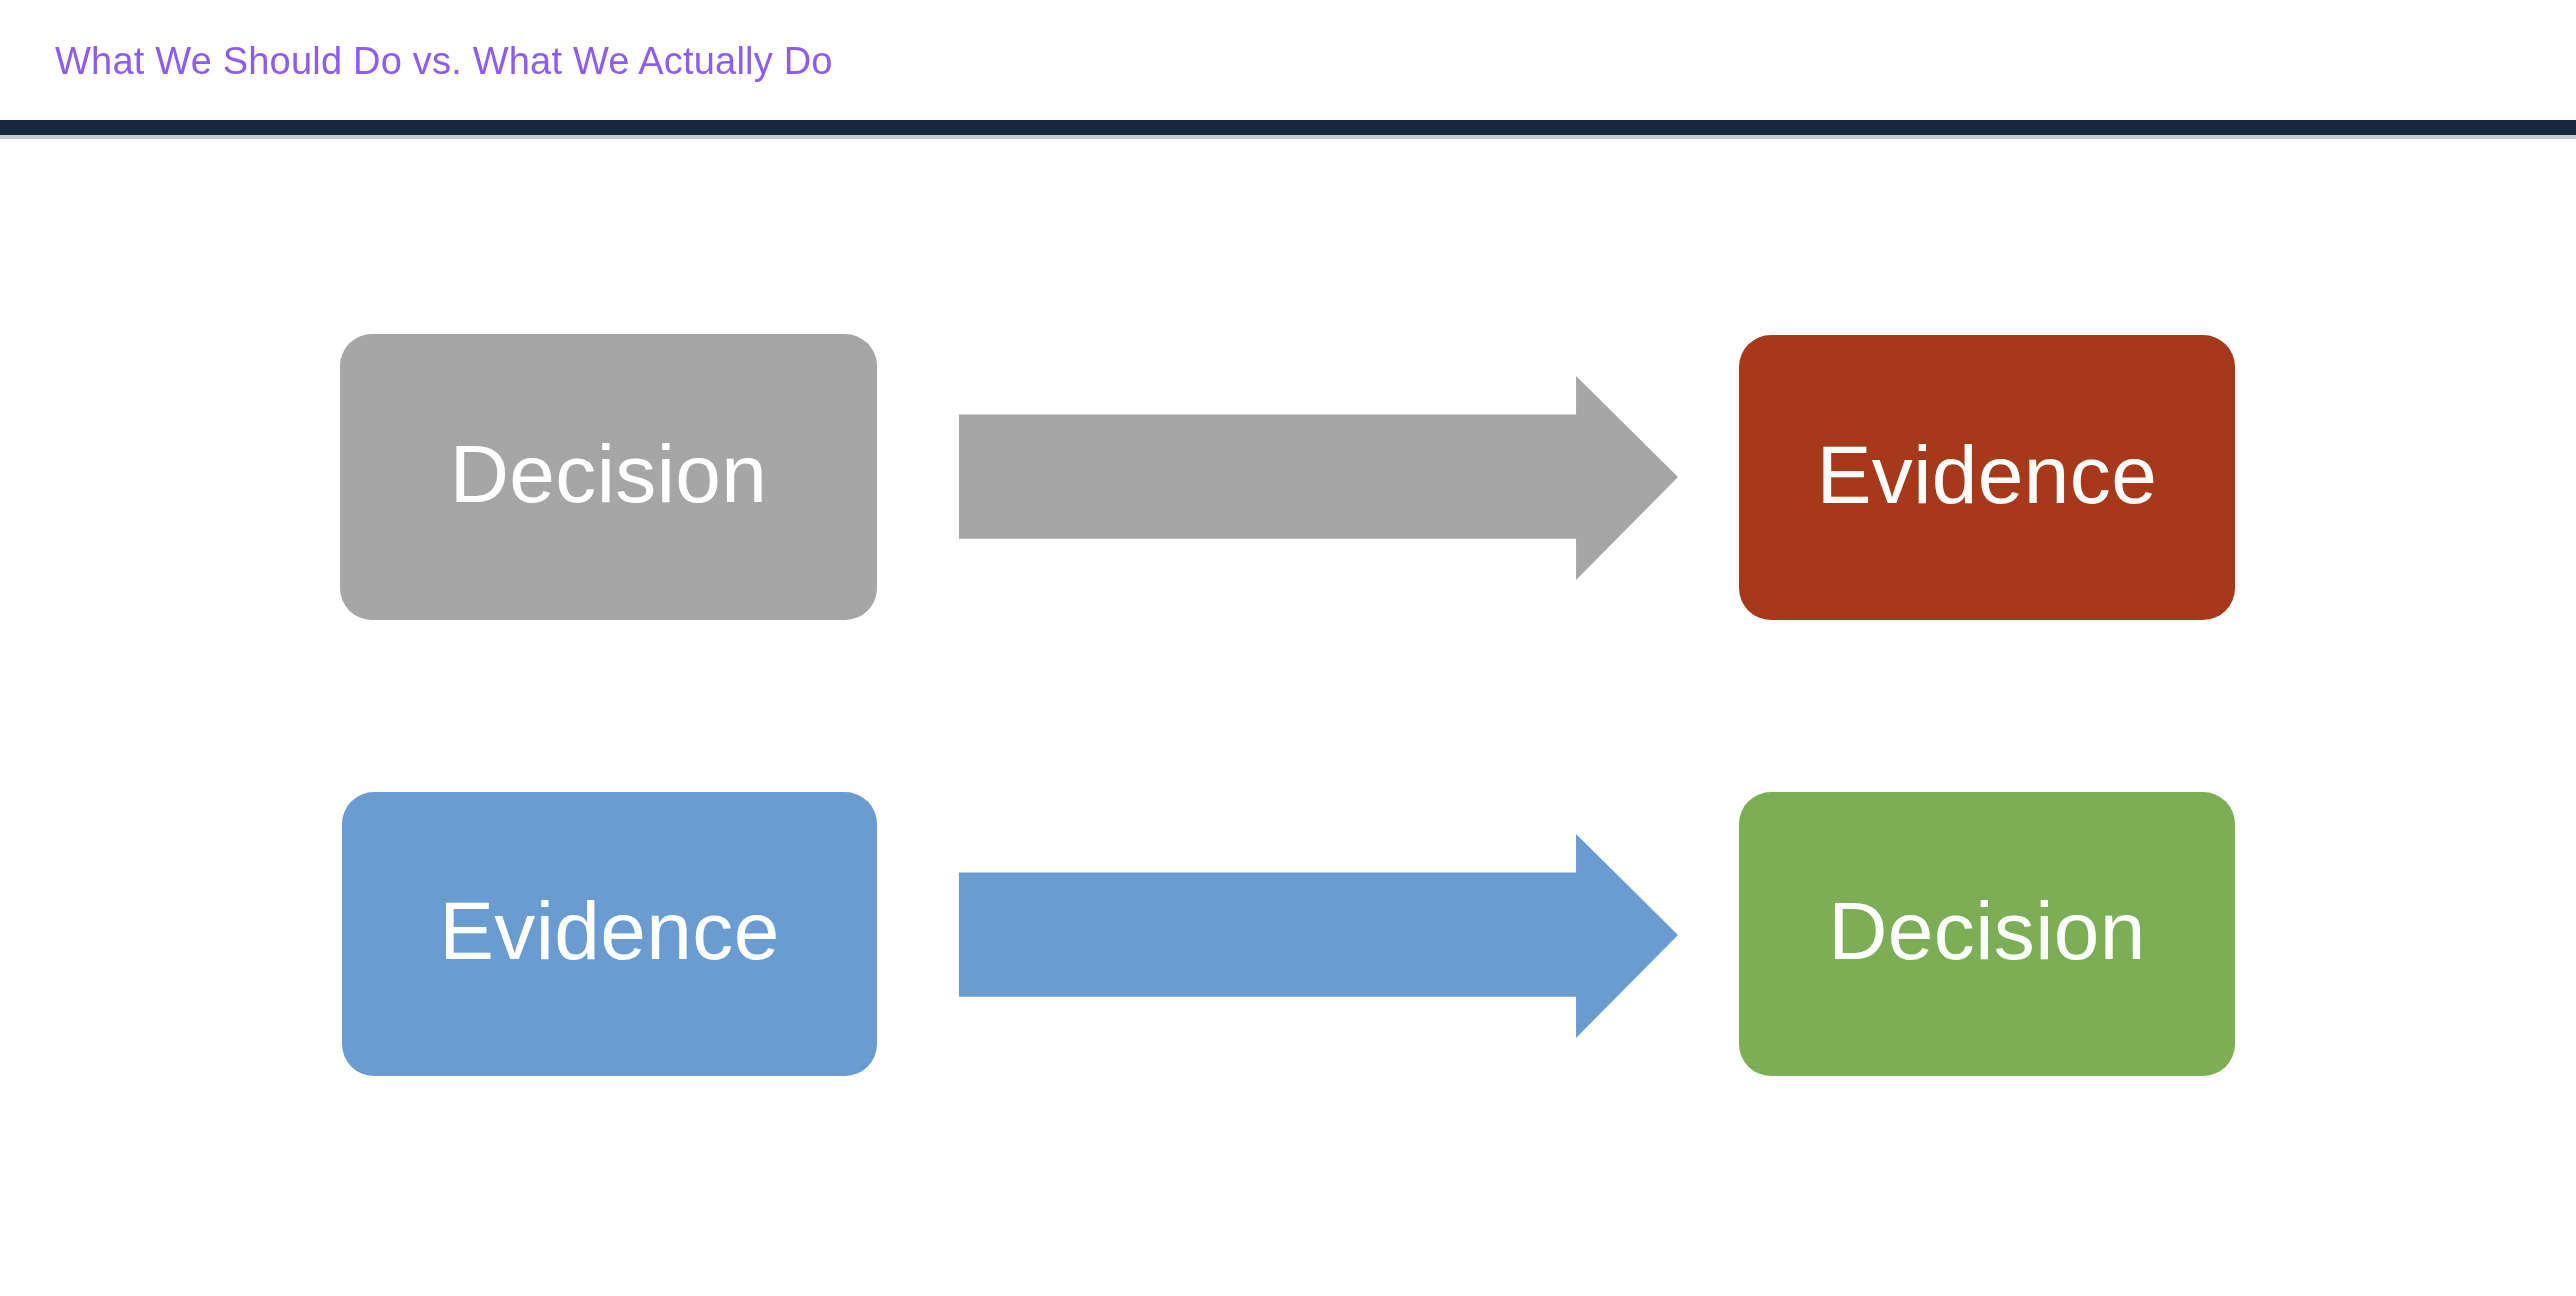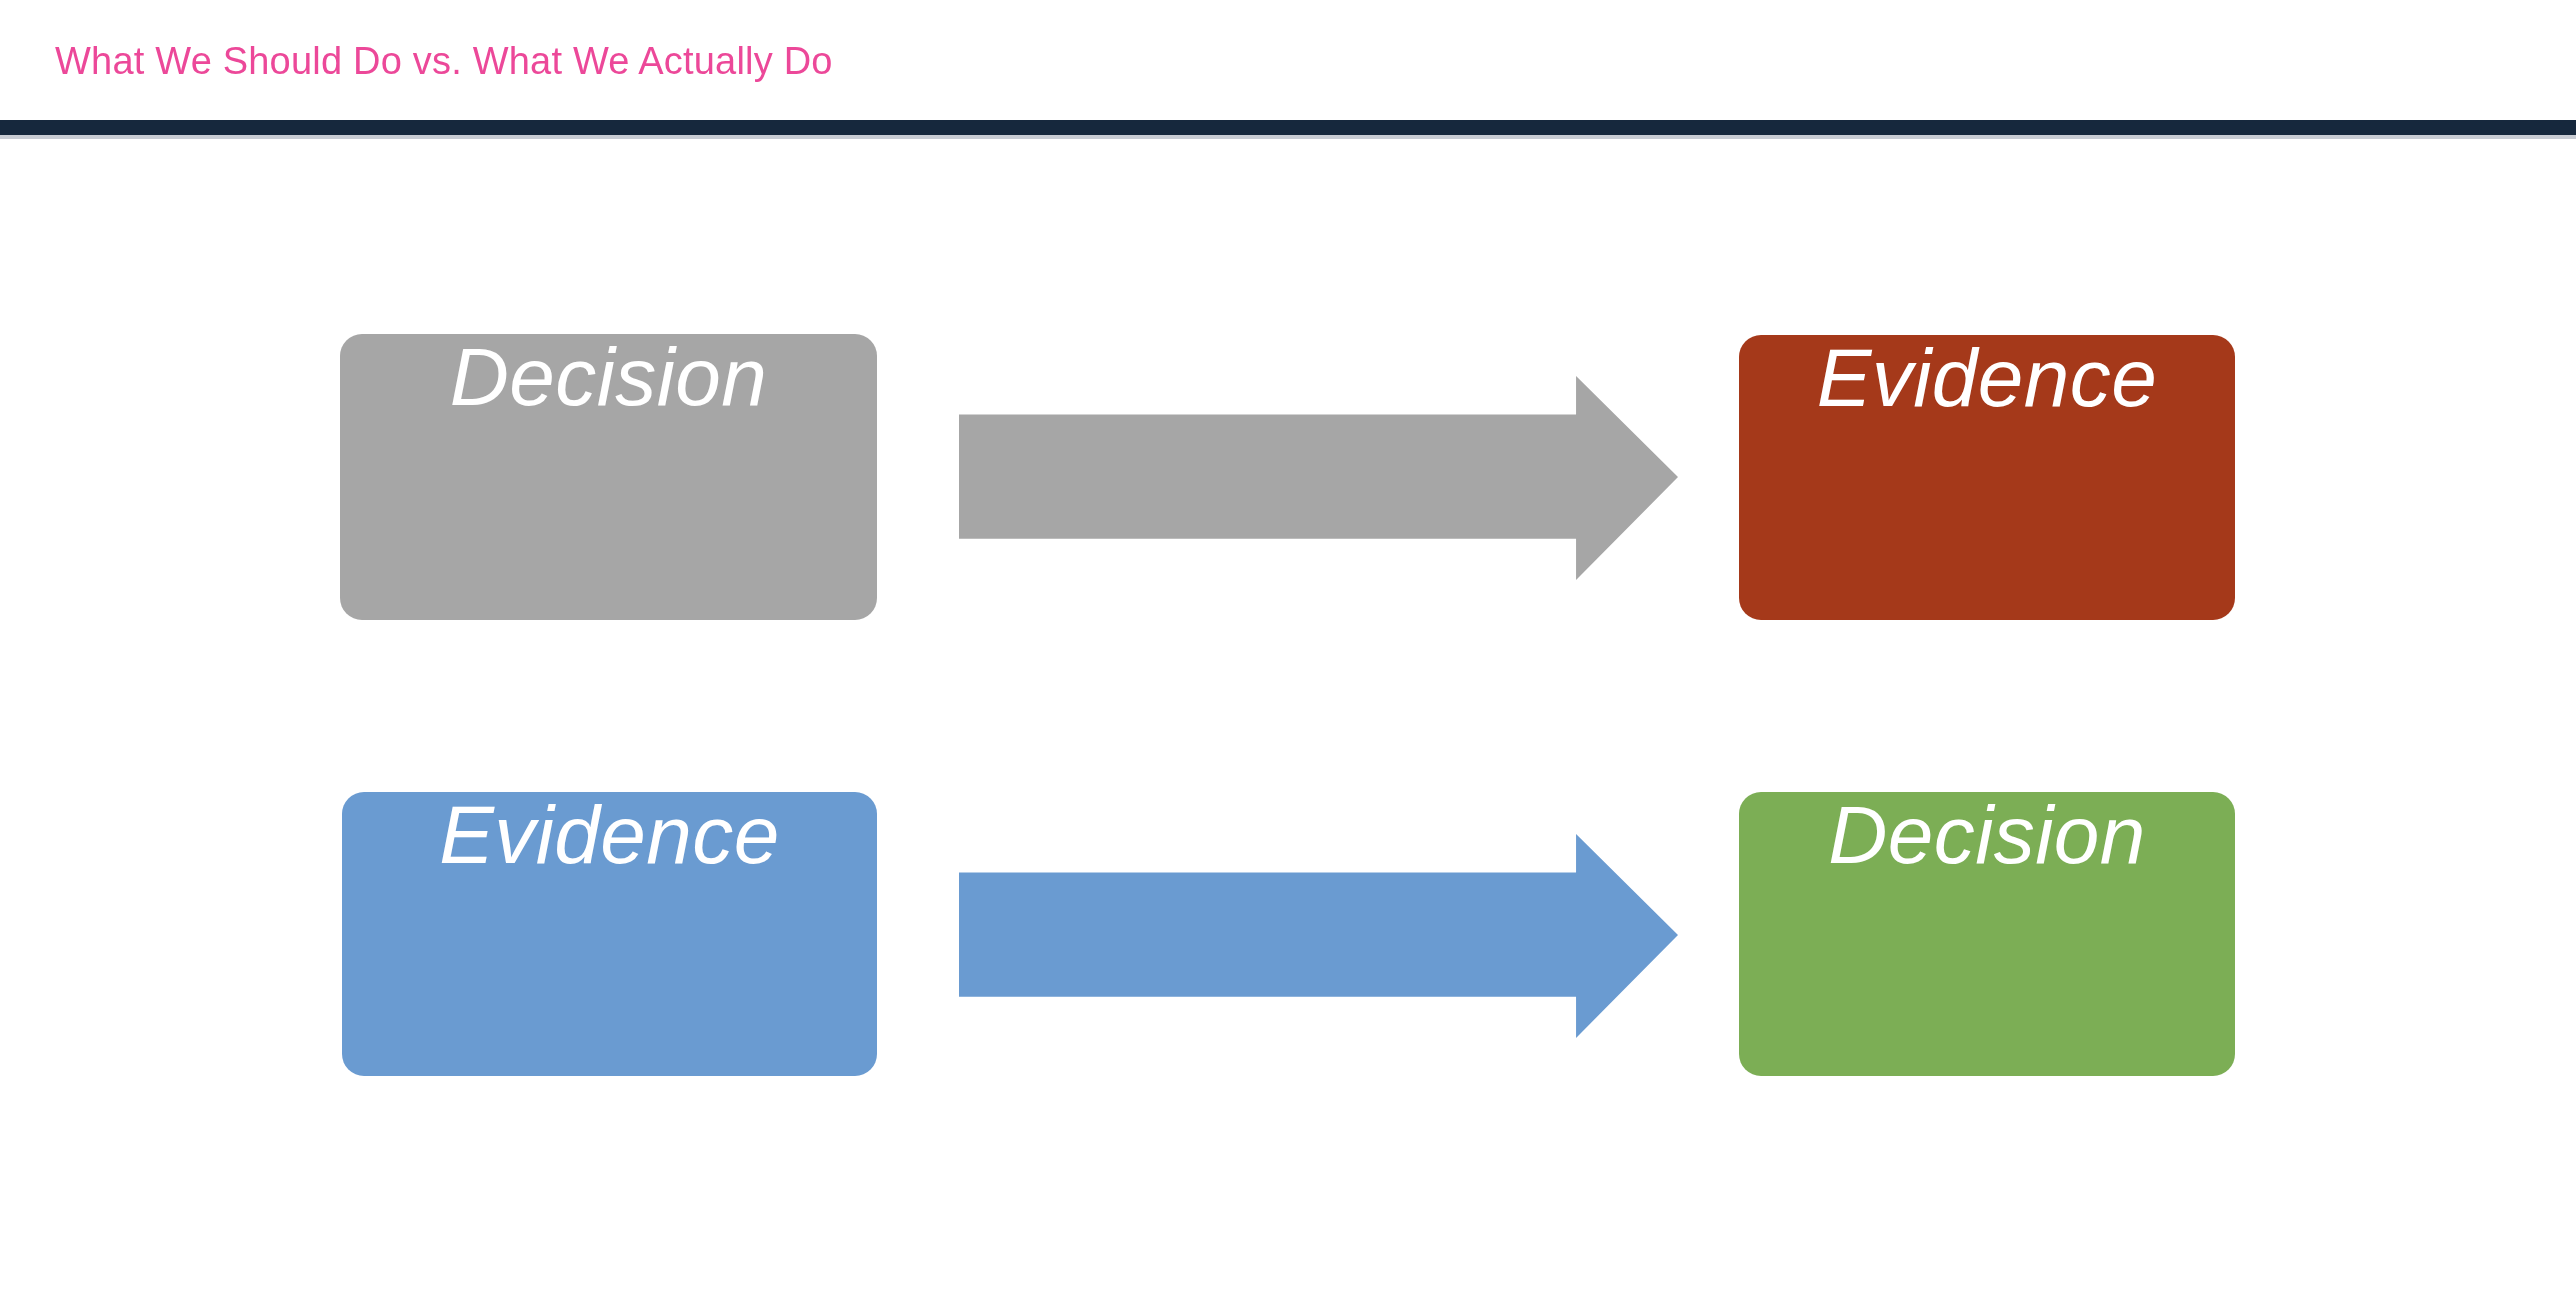--- a/index.html
+++ b/index.html
@@ -33,21 +33,21 @@
     height: 120px;
     background: #ffffff;
   }
   .slide-title {
     position: absolute;
     left: 55px;
     top: 39px;
     font-size: 38px;
     line-height: 45px;
     font-weight: 400;
-    color: #ec4899;
+    color: #8b5cf6;
     letter-spacing: 0.2px;
     white-space: nowrap;
   }
 
   
   .title-rule {
     position: absolute;
     left: 0;
     top: 120px;
     width: 2576px;
@@ -68,26 +68,25 @@
   .diagram {
     position: absolute;
     left: 0;
     top: 139px;
     width: 2576px;
     height: 1158px;
   }
 
   .node-box {
     position: absolute;
-    border-radius: 22px;
+    border-radius: 32px;
     display: flex;
-    align-items: flex-start;
+    align-items: center;
     justify-content: center;
     box-sizing: border-box;
-    font-style: italic;
   }
   .node-label {
     color: #ffffff;
     font-size: 82px;
     line-height: 86px;
     font-weight: 400;
     letter-spacing: 0.4px;
     white-space: nowrap;
     padding-bottom: 5.4px;
   }

